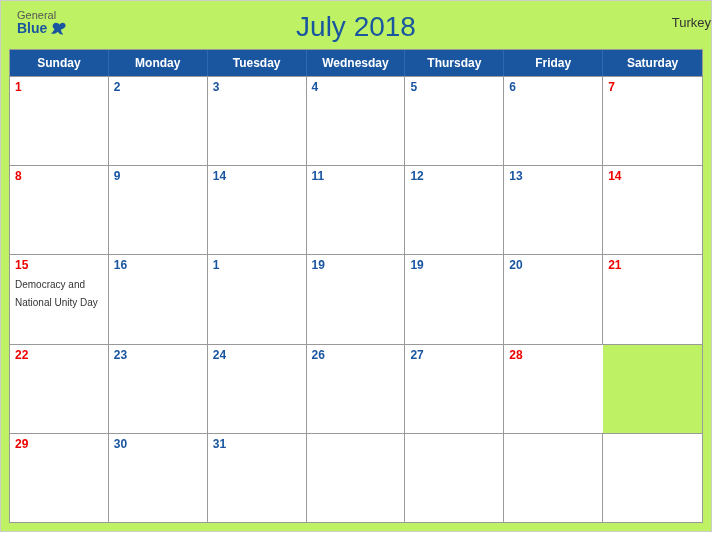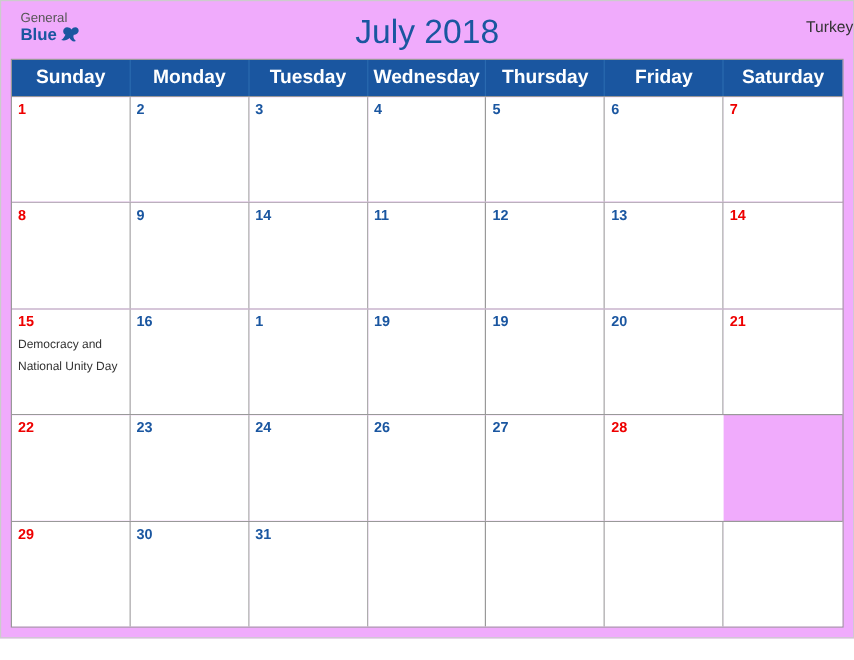--- a/index.html
+++ b/index.html
@@ -6,21 +6,21 @@
     body {
       font-family: Arial, sans-serif;
       background: #fff;
       width: 712px;
       height: 550px;
       overflow: hidden;
     }
     .calendar-container {
       width: 712px;
       height: 532px;
-      background: #f0abfc;
+      background: #bef264;
       border: 1px solid #ccc;
       display: flex;
       flex-direction: column;
       justify-content: space-between;
     }
     .header {
       display: flex;
       align-items: center;
       justify-content: center;
       padding: 10px 16px 6px;
@@ -74,21 +74,21 @@
       border: 1px solid #999;
     }
     .day-headers {
       display: grid;
       grid-template-columns: repeat(7, 1fr);
       background: #1a56a0;
     }
     .day-header {
       color: #fff;
       text-align: center;
-      font-size: 16px;
+      font-size: 12px;
       font-weight: bold;
       padding: 6px 2px;
       border-right: 1px solid #2a6ab0;
     }
     .day-header:last-child { border-right: none; }
     .weeks {
       flex: 1;
       display: flex;
       flex-direction: column;
     }

